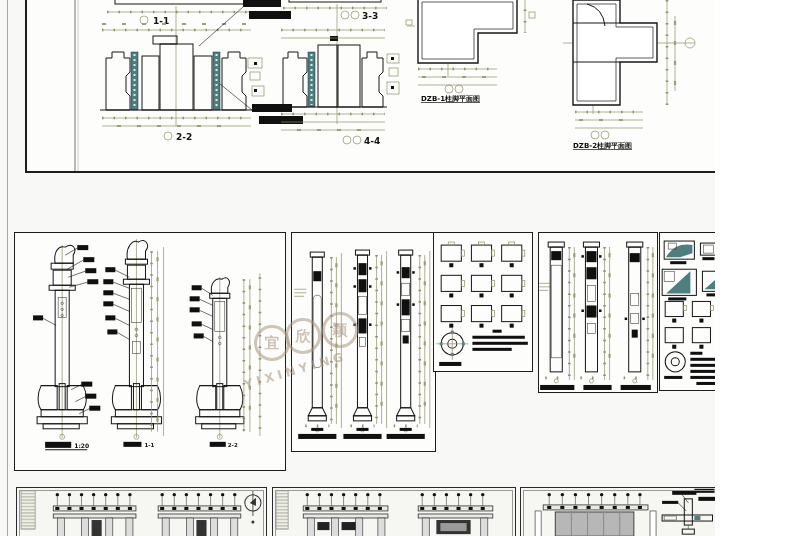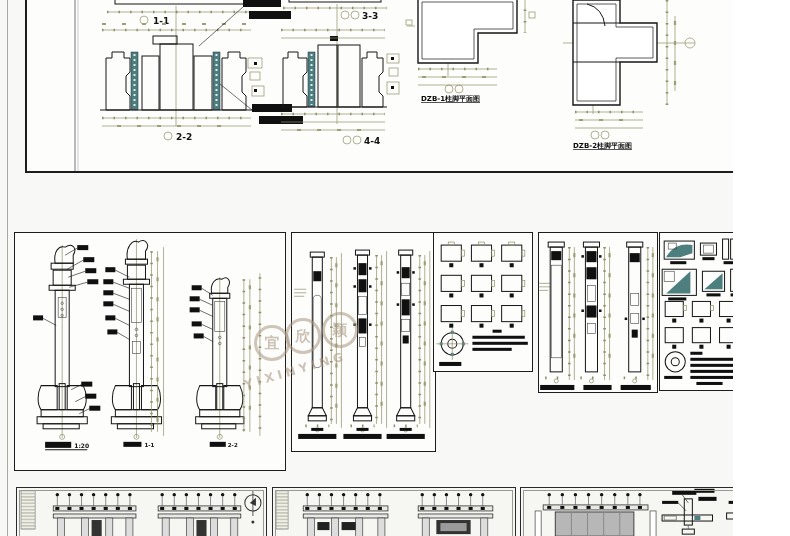--- a/index.html
+++ b/index.html
@@ -1,17 +1,17 @@
 <!DOCTYPE html>
 <html><head>
 <meta charset="utf-8">
 <style>
   html,body{margin:0;padding:0;}
   #stage{position:relative;width:715px;height:536px;background:#f8f8f6;overflow:hidden;
-         font-family:"DejaVu Sans",sans-serif;padding-left:18px;}
+         font-family:"DejaVu Sans",sans-serif;}
   .marginline{position:absolute;top:0;bottom:0;width:1px;background:#a8a8a2;}
   .sheet{position:absolute;background:#fdfdfc;border:2px solid #1d1d1d;box-sizing:border-box;}
   .panel{position:absolute;background:#fdfdfc;border:1.5px solid #1d1d1d;box-sizing:border-box;}
   .botsheet{position:absolute;background:#f6f6f2;border:1.5px solid #2a2a2a;outline:1px solid #9a9a94;
             outline-offset:-4px;box-sizing:border-box;}
   svg{display:block;width:100%;height:100%;}
   .ink{stroke:#161616;fill:none;stroke-width:1;}
   .thin{stroke:#444;fill:none;stroke-width:.6;}
   .dim{stroke:#8f8f68;stroke-width:.7;fill:none;}
   .tick{stroke:#8f8f68;stroke-width:2.6;stroke-dasharray:1.5 10;fill:none;}

